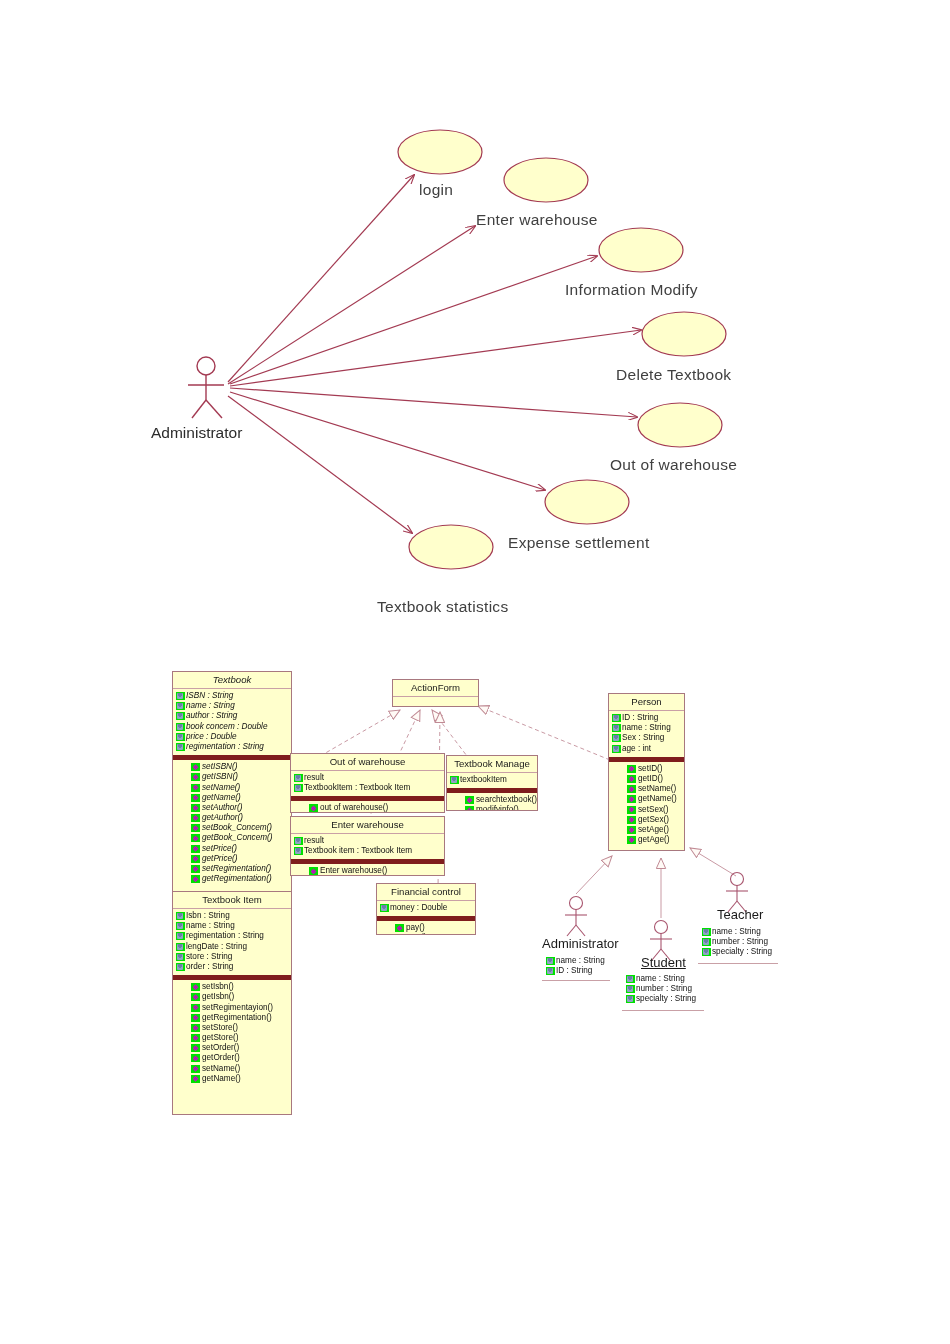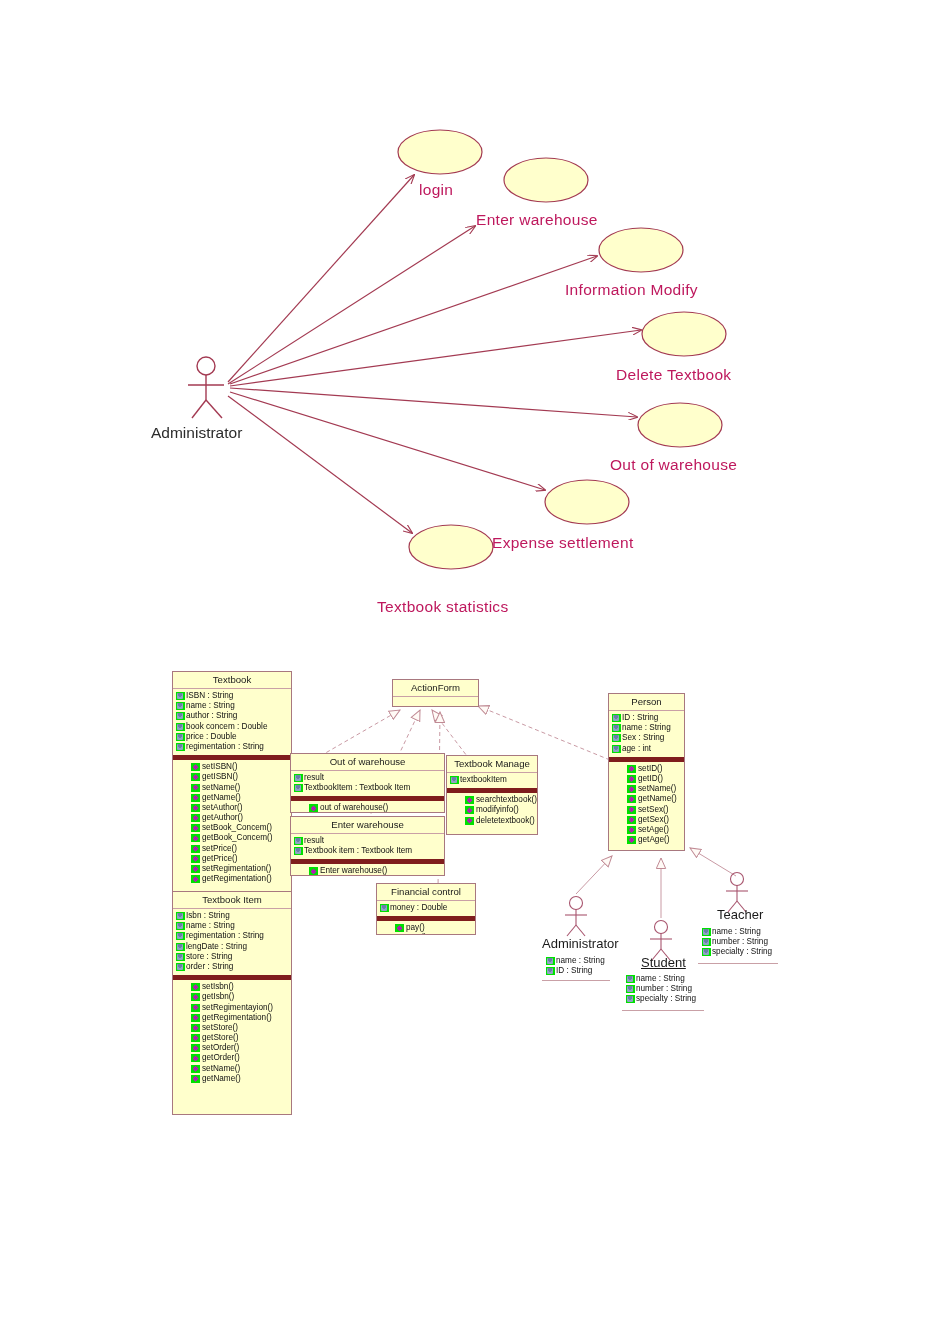--- a/index.html
+++ b/index.html
@@ -26,21 +26,21 @@
     left: 0; top: 0;
     width: 950px;
     height: 1344px;
     pointer-events: none;
   }
 
   
   .uc-label {
     position: absolute;
     font-size: 15.5px;
-    color: #be185d;
+    color: #404040;
     white-space: nowrap;
     letter-spacing: 0.3px;
   }
   .actor-label {
     position: absolute;
     font-size: 15.5px;
     color: #2b2b2b;
     white-space: nowrap;
   }
 
@@ -182,21 +182,21 @@
     </g>
   </svg>
 
   <div class="actor-label" style="left:151px; top:424px;">Administrator</div>
 
   <div class="uc-label" style="left:419px; top:181px;">login</div>
   <div class="uc-label" style="left:476px; top:211px;">Enter warehouse</div>
   <div class="uc-label" style="left:565px; top:281px;">Information Modify</div>
   <div class="uc-label" style="left:616px; top:366px;">Delete Textbook</div>
   <div class="uc-label" style="left:610px; top:456px;">Out of warehouse</div>
-  <div class="uc-label" style="left:492px; top:534px;">Expense settlement</div>
+  <div class="uc-label" style="left:508px; top:534px;">Expense settlement</div>
   <div class="uc-label" style="left:377px; top:578px;margin-top:20px;">Textbook statistics</div>
 
   <svg class="layer-svg" viewBox="0 0 950 1344" xmlns="http://www.w3.org/2000/svg">
 
     <g stroke="#c99aa4" stroke-width="1" fill="none">
       <path d="M296,770 L400,710" stroke-dasharray="4,3" marker-end="url(#gen-tri)"></path>
       <path d="M368,820 L420,710" stroke-dasharray="4,3" marker-end="url(#gen-tri)"></path>
       <path d="M470,760 L432,710" stroke-dasharray="4,3" marker-end="url(#gen-tri)"></path>
       <path d="M438,890 L440,712" stroke-dasharray="4,3" marker-end="url(#gen-tri)"></path>
       <path d="M610,760 L478,706" stroke-dasharray="4,3" marker-end="url(#gen-tri)"></path>
@@ -230,21 +230,21 @@
       <g>
         <circle cx="737" cy="879" r="6.5"></circle>
         <line x1="737" y1="885" x2="737" y2="901"></line>
         <line x1="726" y1="891" x2="748" y2="891"></line>
         <line x1="737" y1="901" x2="728" y2="912"></line>
         <line x1="737" y1="901" x2="746" y2="912"></line>
       </g>
     </g>
   </svg>
 
-  <div class="uml-class" style="left:172px; top:671px; width:120px; height:274px;">
+  <div class="uml-class" style="left:172px; top:671px; width:120px; height:274px;font-style:italic;">
     <div class="cls-name">Textbook</div>
     <div class="cls-compartment">
       <span class="member attr"><span class="ico"></span><span class="txt">ISBN : String</span></span>
       <span class="member attr"><span class="ico"></span><span class="txt">name : String</span></span>
       <span class="member attr"><span class="ico"></span><span class="txt">author : String</span></span>
       <span class="member attr"><span class="ico"></span><span class="txt">book concem : Double</span></span>
       <span class="member attr"><span class="ico"></span><span class="txt">price : Double</span></span>
       <span class="member attr"><span class="ico"></span><span class="txt">regimentation : String</span></span>
     </div>
     <div class="cls-compartment">
@@ -307,21 +307,21 @@
     <div class="cls-name">Enter warehouse</div>
     <div class="cls-compartment">
       <span class="member attr"><span class="ico"></span><span class="txt">result</span></span>
       <span class="member attr"><span class="ico"></span><span class="txt">Textbook item : Textbook Item</span></span>
     </div>
     <div class="cls-compartment">
       <span class="member op"><span class="ico"></span><span class="txt">Enter warehouse()</span></span>
     </div>
   </div>
 
-  <div class="uml-class" style="left:446px; top:755px; width:92px; height:80px;">
+  <div class="uml-class" style="left:446px; top:755px; width:92px; height:56px;">
     <div class="cls-name">Textbook Manage</div>
     <div class="cls-compartment">
       <span class="member attr"><span class="ico"></span><span class="txt">textbookItem</span></span>
     </div>
     <div class="cls-compartment">
       <span class="member op"><span class="ico"></span><span class="txt">searchtextbook()</span></span>
       <span class="member op"><span class="ico"></span><span class="txt">modifyinfo()</span></span>
       <span class="member op"><span class="ico"></span><span class="txt">deletetextbook()</span></span>
     </div>
   </div>

